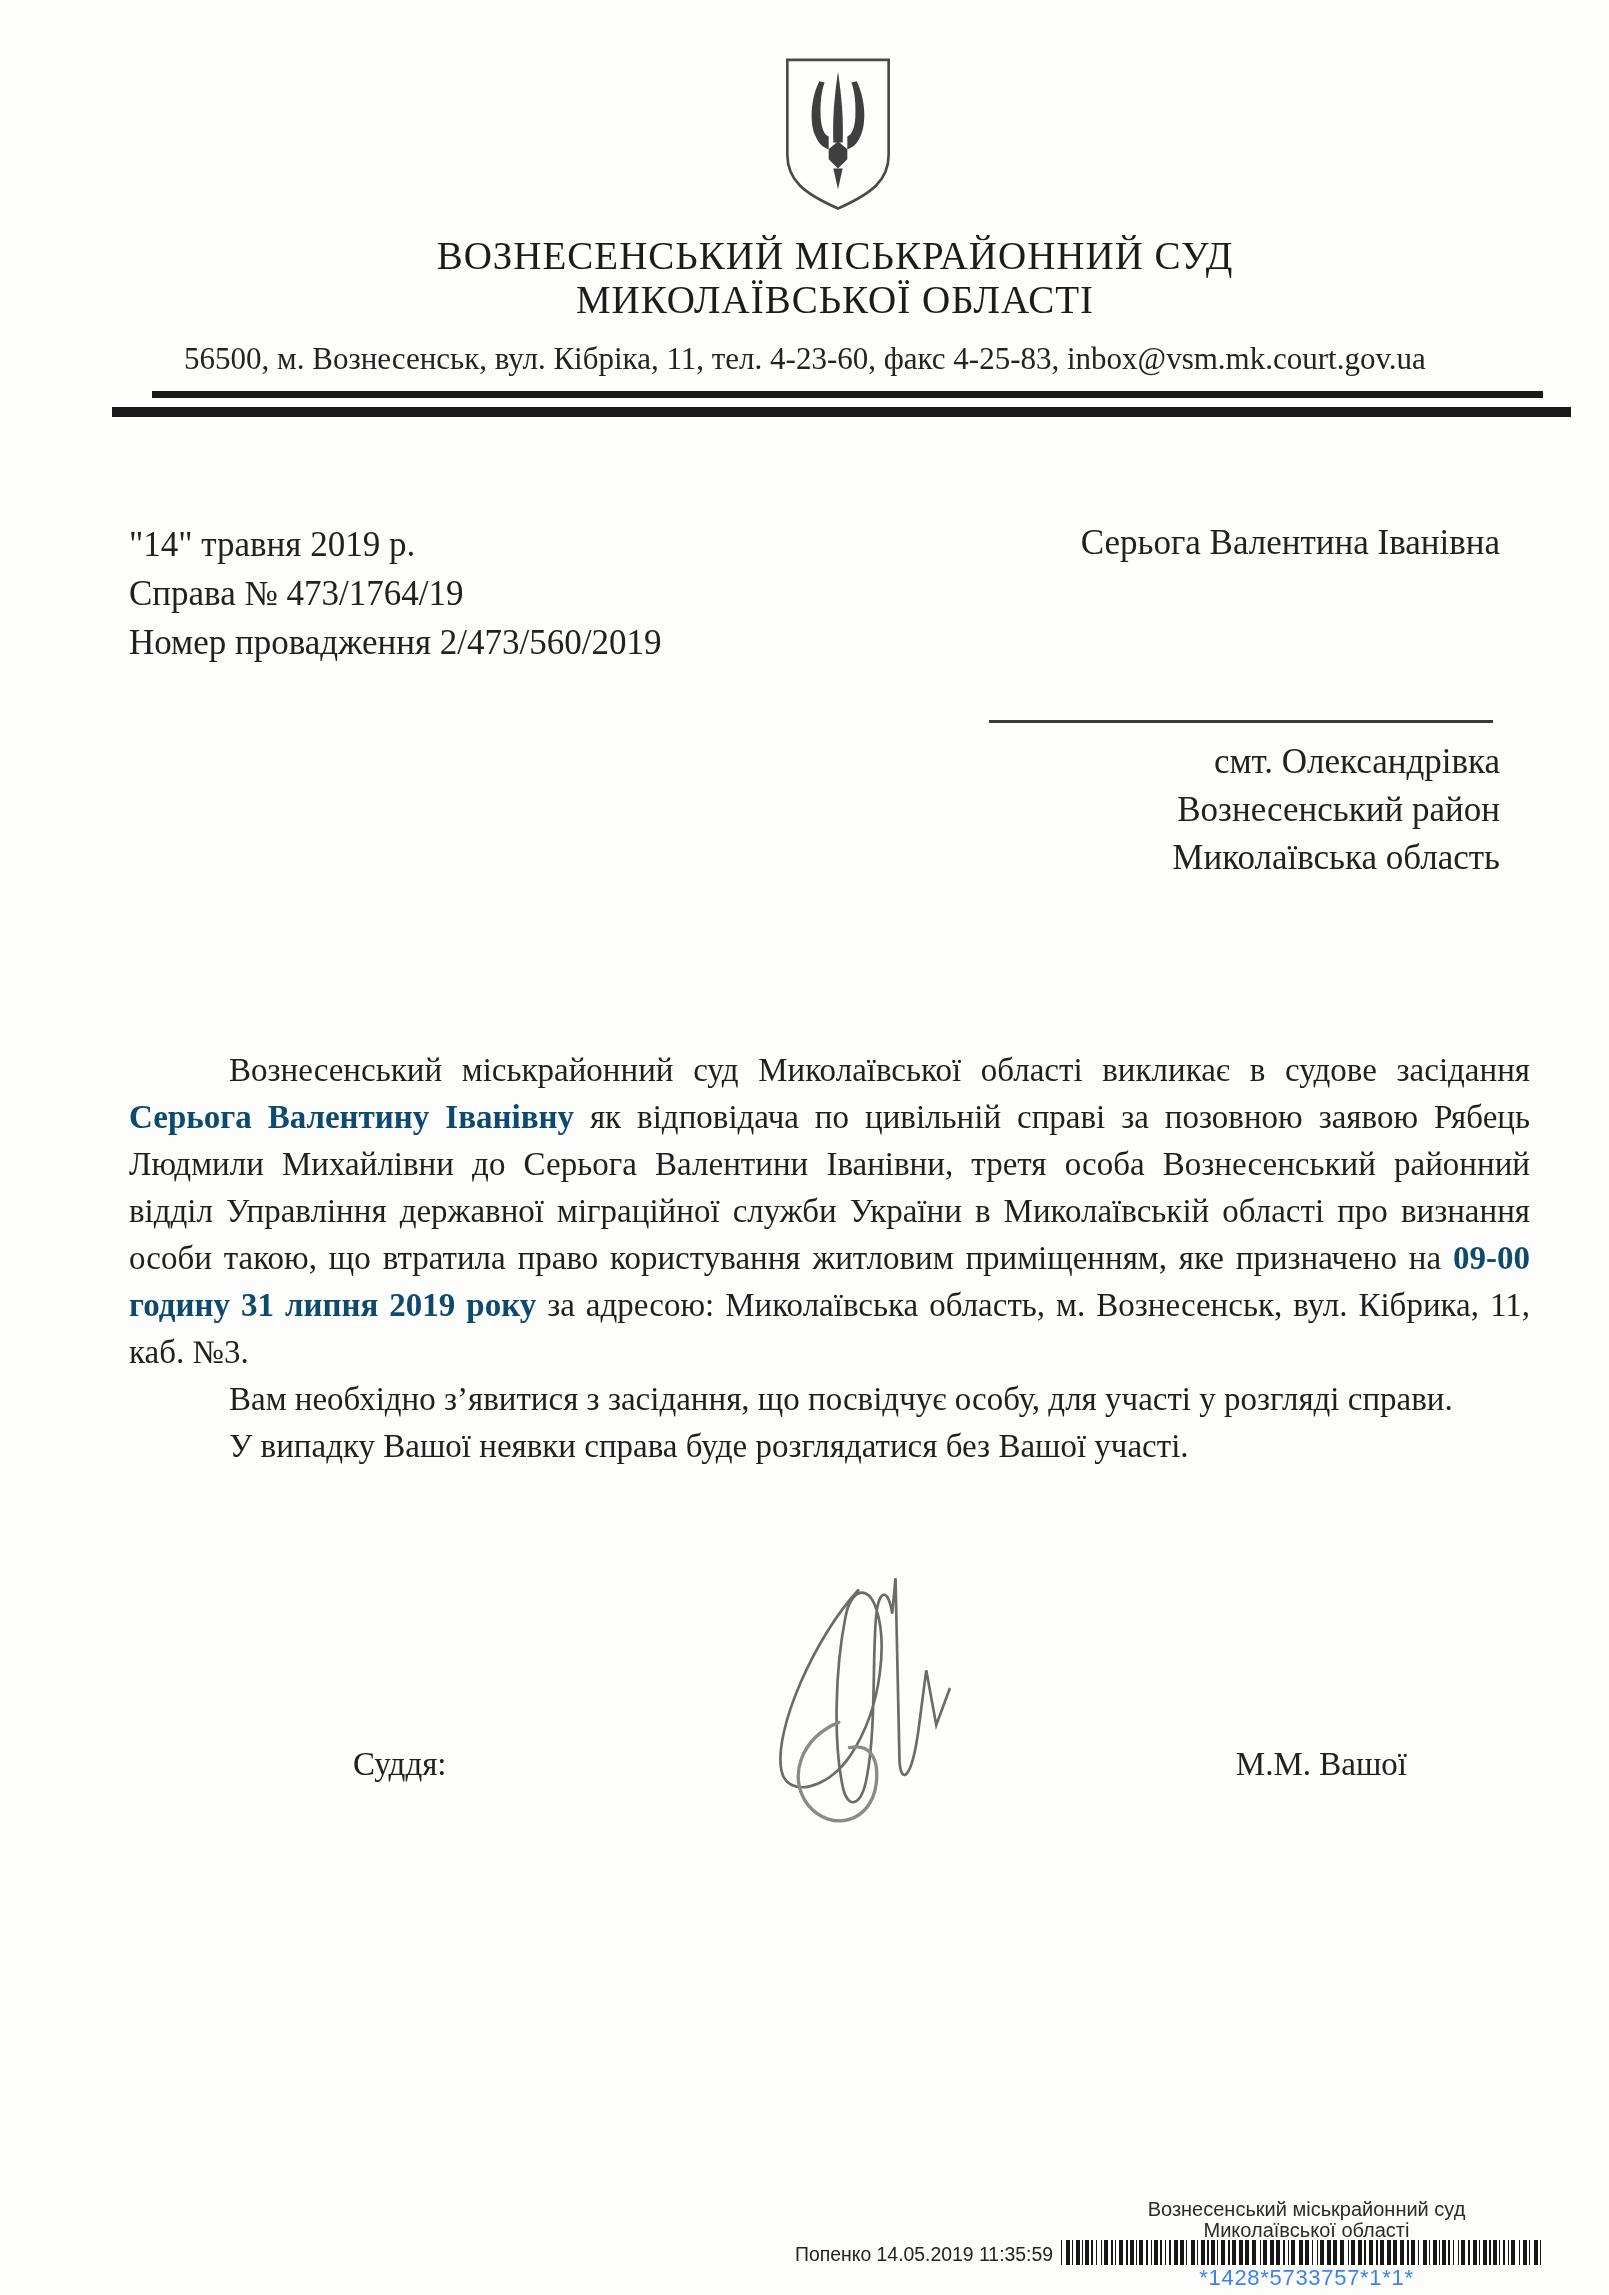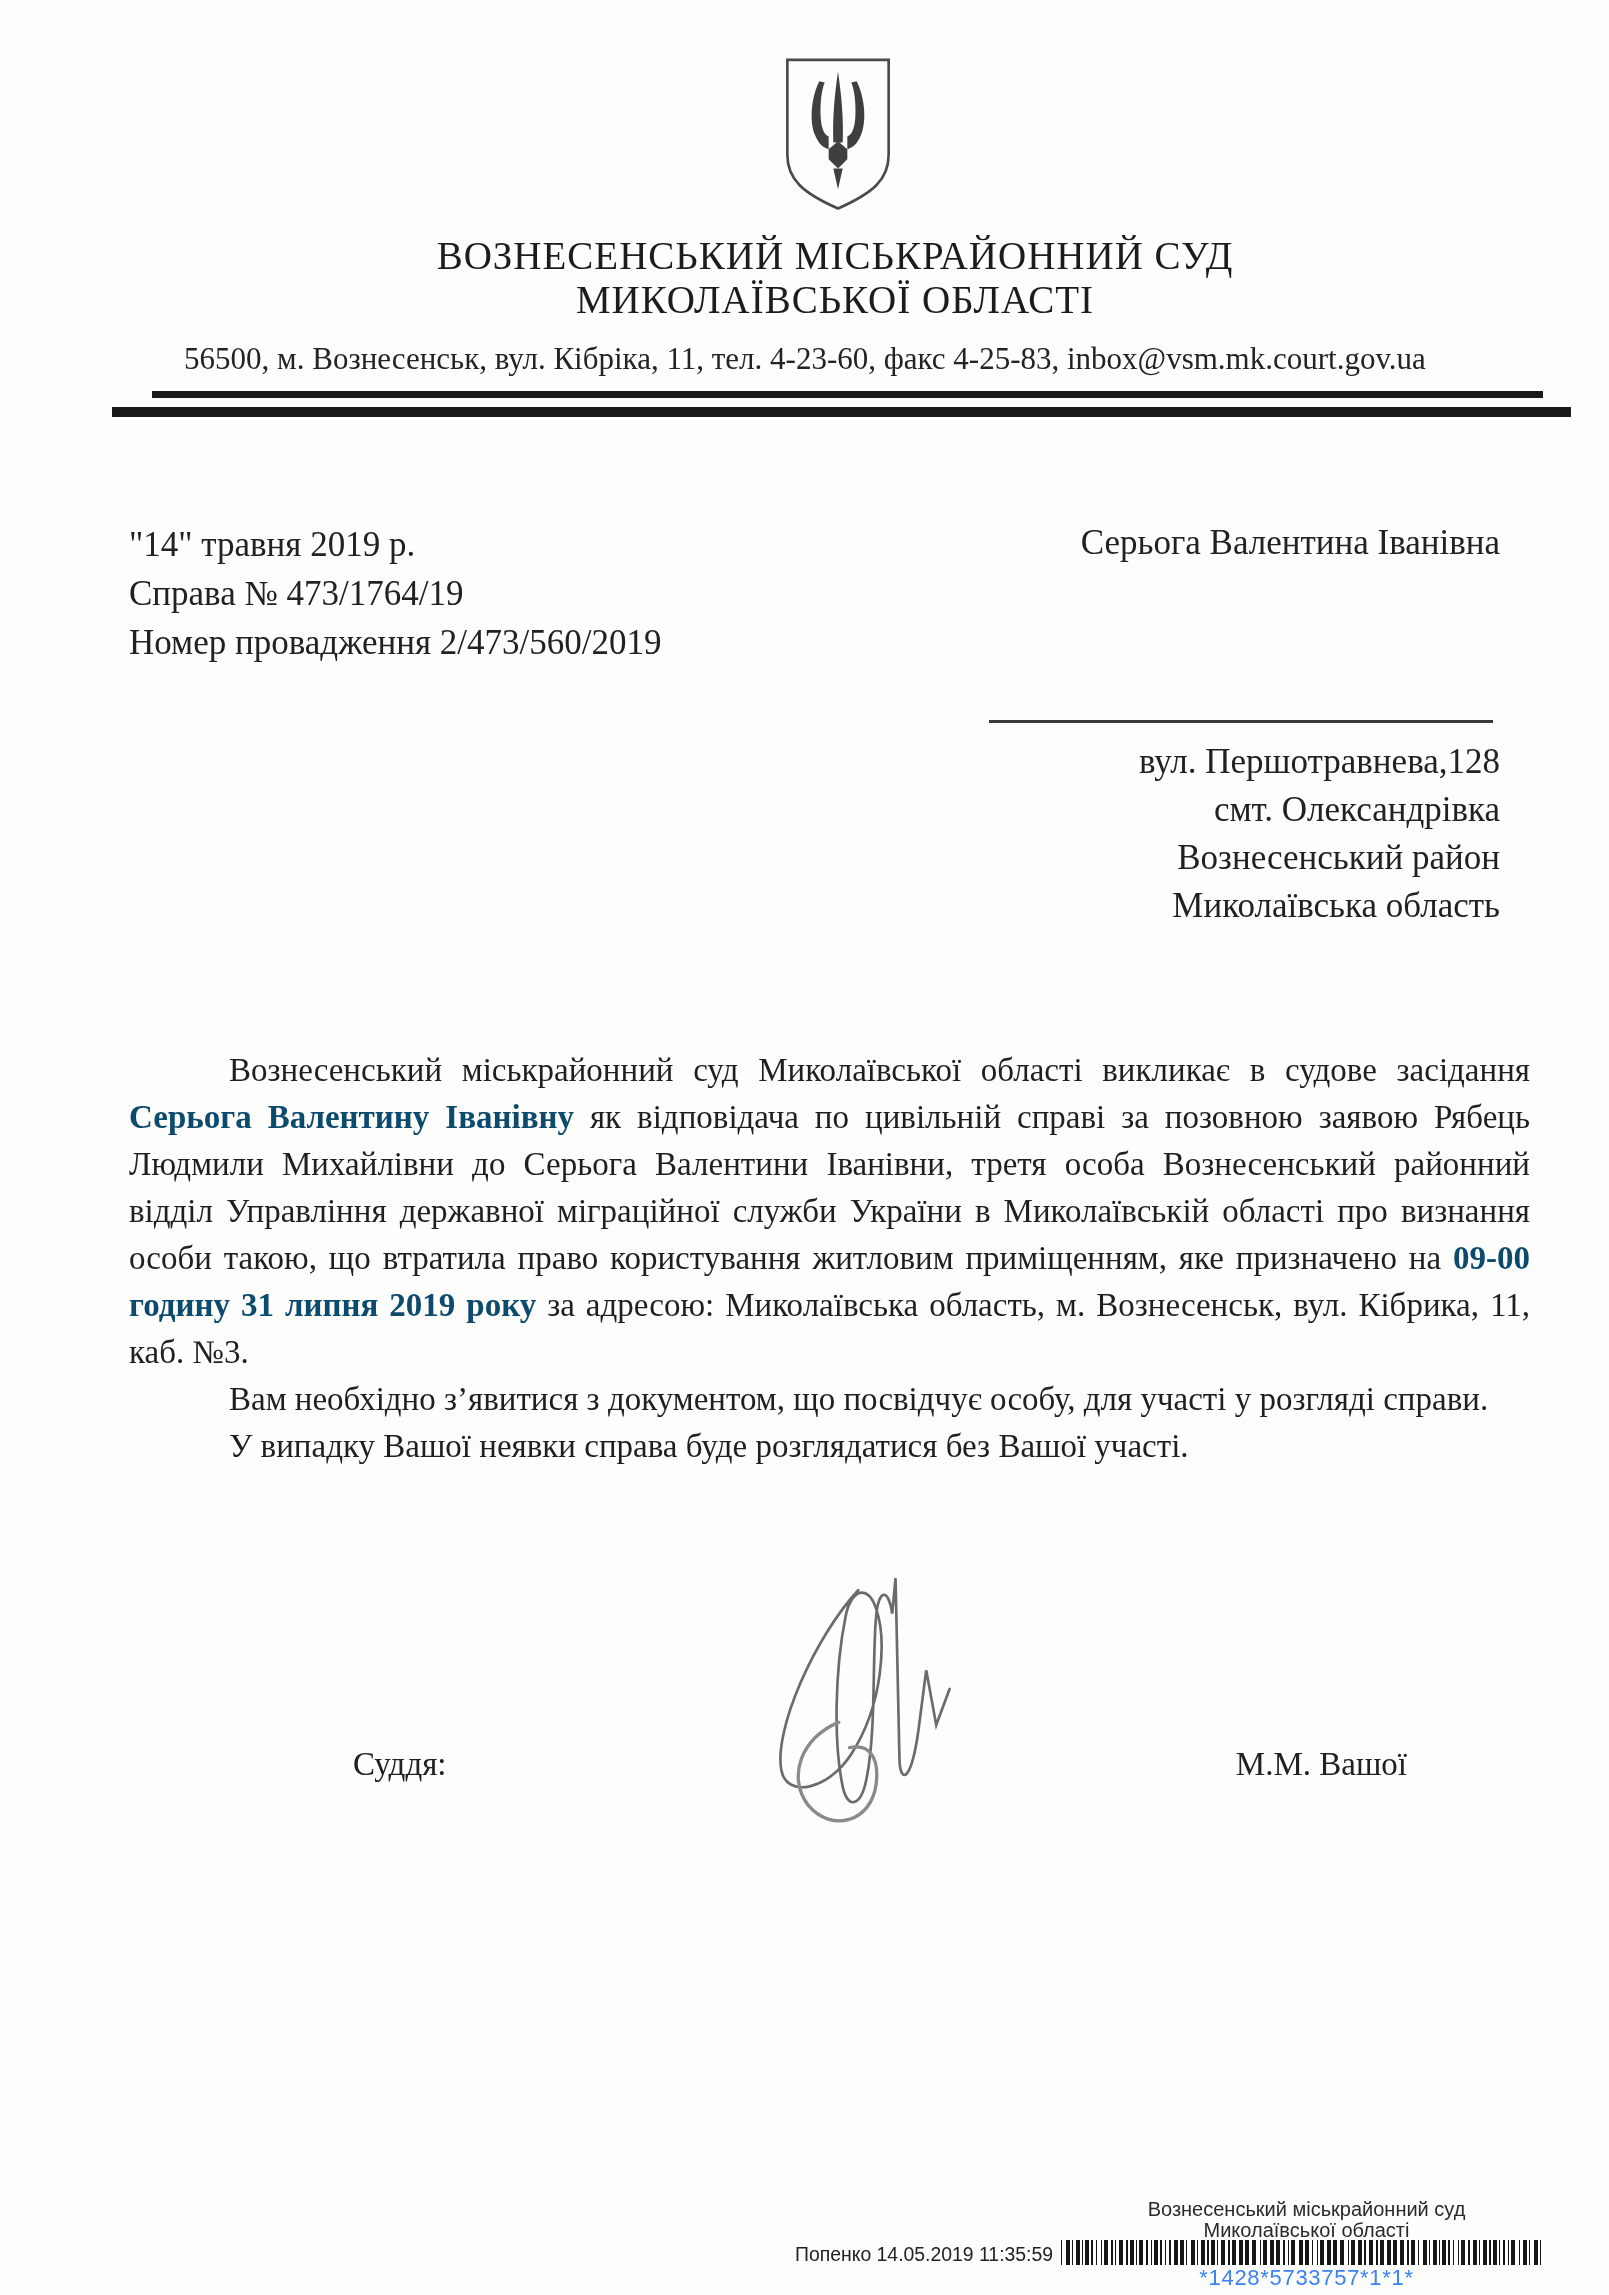--- a/index.html
+++ b/index.html
@@ -72,29 +72,28 @@
 
   <div class="ref-block">
     <div>"14" травня 2019 р.</div>
     <div>Справа № 473/1764/19</div>
     <div>Номер провадження 2/473/560/2019</div>
   </div>
 
   <div class="recipient-name">Серьога Валентина Іванівна</div>
   <div class="recipient-underline"></div>
   <div class="recipient-address">
-    <div>вул. Першотравнева,128</div>
     <div>смт. Олександрівка</div>
     <div>Вознесенський район</div>
     <div>Миколаївська область</div>
   </div>
 
   <div class="body-text">
     <p><span>Вознесенський міськрайонний суд Миколаївської області викликає в судове засідання </span><span class="b">Серьога Валентину Іванівну</span><span> як відповідача по цивільній справі за позовною заявою Рябець Людмили Михайлівни до Серьога Валентини Іванівни, третя особа Вознесенський районний відділ Управління державної міграційної служби України в Миколаївській області про визнання особи такою, що втратила право користування житловим приміщенням, яке призначено на </span><span class="b">09-00 годину 31 липня 2019 року</span><span> за адресою: Миколаївська область, м. Вознесенськ, вул. Кібрика, 11, каб. №3.</span></p>
-    <p><span>Вам необхідно з’явитися з документом, що посвідчує особу, для участі у розгляді справи.</span></p>
+    <p><span>Вам необхідно з’явитися з засідання, що посвідчує особу, для участі у розгляді справи.</span></p>
     <p><span>У випадку Вашої неявки справа буде розглядатися без Вашої участі.</span></p>
   </div>
 
   <div class="judge-label">Суддя:</div>
   <svg class="signature-svg" viewBox="0 0 460 440">
     <path d="M225 60 C160 130 98 270 110 330 C118 372 180 360 215 305 C262 232 268 135 252 88 C240 50 214 58 206 100 C190 180 188 290 202 355 C210 390 230 384 238 340 C252 268 246 160 252 98 C256 58 270 56 276 95 L281 42 L287 318 C290 352 305 342 315 272 L327 180 L342 262 L362 208" fill="none" stroke="#6b6b6b" stroke-width="4" stroke-linecap="round"></path>
     <path d="M196 258 C140 280 118 340 150 382 C185 424 245 408 252 350 C257 308 240 290 212 296" fill="none" stroke="#8a8a8a" stroke-width="5" stroke-linecap="round"></path>
   </svg>
   <div class="judge-name">М.М. Вашої</div>
 

